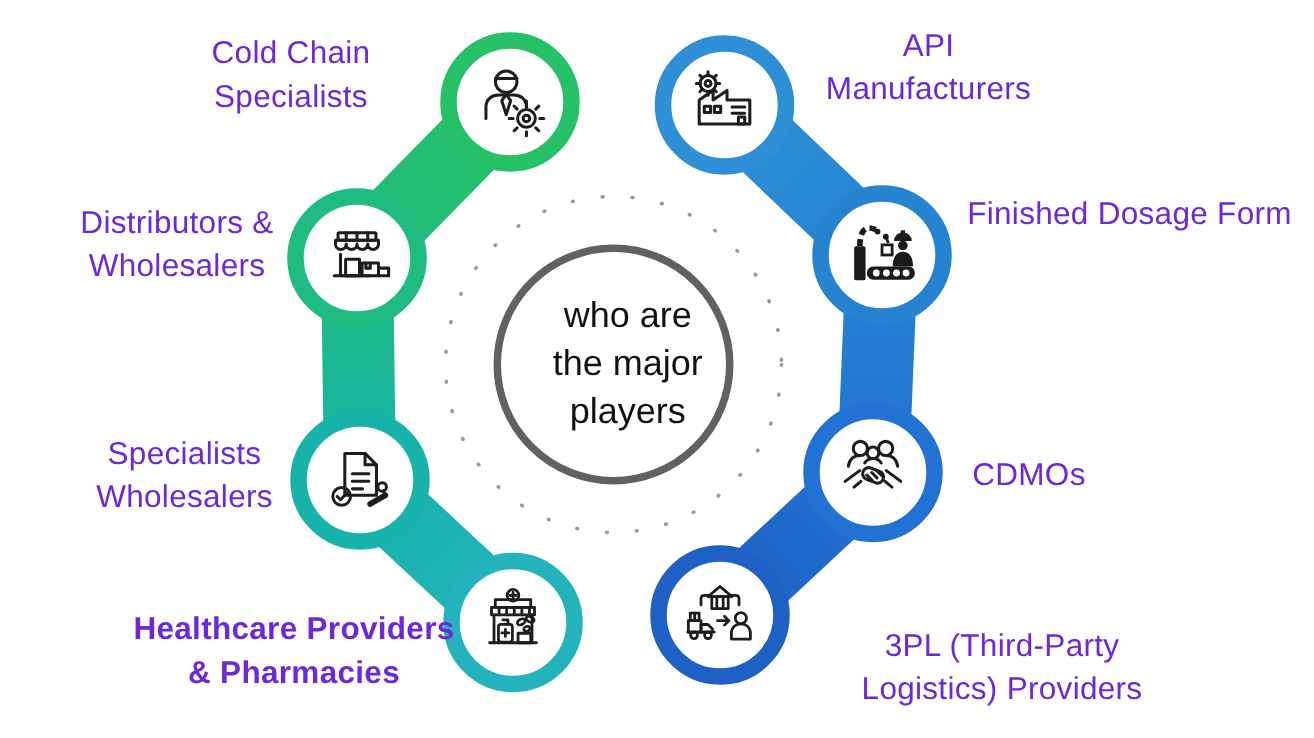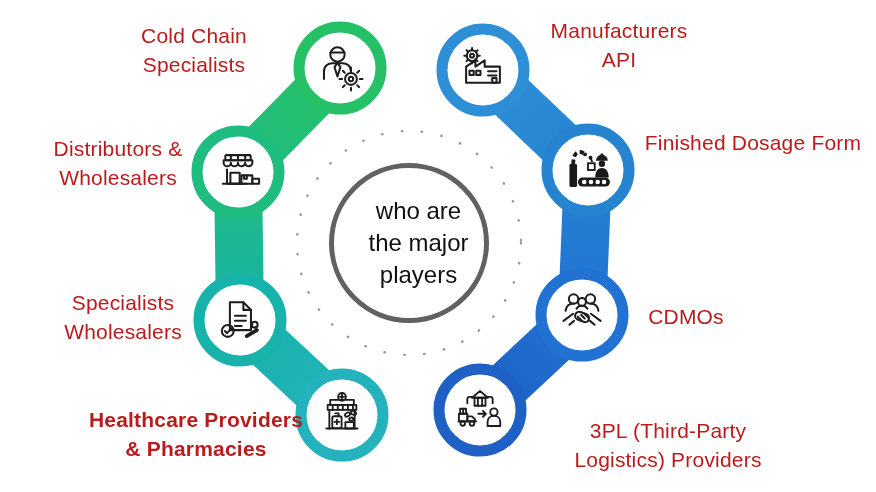--- a/index.html
+++ b/index.html
@@ -3,21 +3,21 @@
 <meta charset="utf-8">
 <style>
   html,body{margin:0;padding:0;background:#fff;}
   .canvas{
     position:relative;width:876px;height:492px;background:#ffffff;overflow:hidden;
     font-family:"Liberation Sans",sans-serif;
   }
   .links{position:absolute;left:0;top:0;}
   .label{
     position:absolute;text-align:center;font-size:21px;line-height:29px;
-    color:#b91c1c;letter-spacing:0.2px;
+    color:#6d28d9;letter-spacing:0.2px;
   }
   .label span{display:block;}
   .node-icon{
     position:absolute;width:54px;height:54px;
     display:flex;align-items:center;justify-content:center;
   }
   .center-circle{
     position:absolute;left:329px;top:163px;width:150px;height:150px;
     border:5px solid #616161;border-radius:50%;background:#ffffff;
     display:flex;align-items:center;justify-content:center;z-index:3;
@@ -222,22 +222,22 @@
   </div>
   <div class="label" style="left:38px;top:288px;width:170px;">
     <span>Specialists</span>
     <span>Wholesalers</span>
   </div>
   <div class="label" style="left:76px;top:405px;width:240px;font-weight:bold;">
     <span>Healthcare Providers</span>
     <span>&amp; Pharmacies</span>
   </div>
   <div class="label" style="left:529px;top:16px;width:180px;">
+    <span>API</span>
     <span>Manufacturers</span>
-    <span>API</span>
   </div>
   <div class="label" style="left:633px;top:128px;width:240px;text-align:center;">
     <span>Finished Dosage Form</span>
   </div>
   <div class="label" style="left:636px;top:302px;width:100px;">
     <span>CDMOs</span>
   </div>
   <div class="label" style="left:558px;top:416px;width:220px;">
     <span>3PL (Third-Party</span>
     <span>Logistics) Providers</span>

